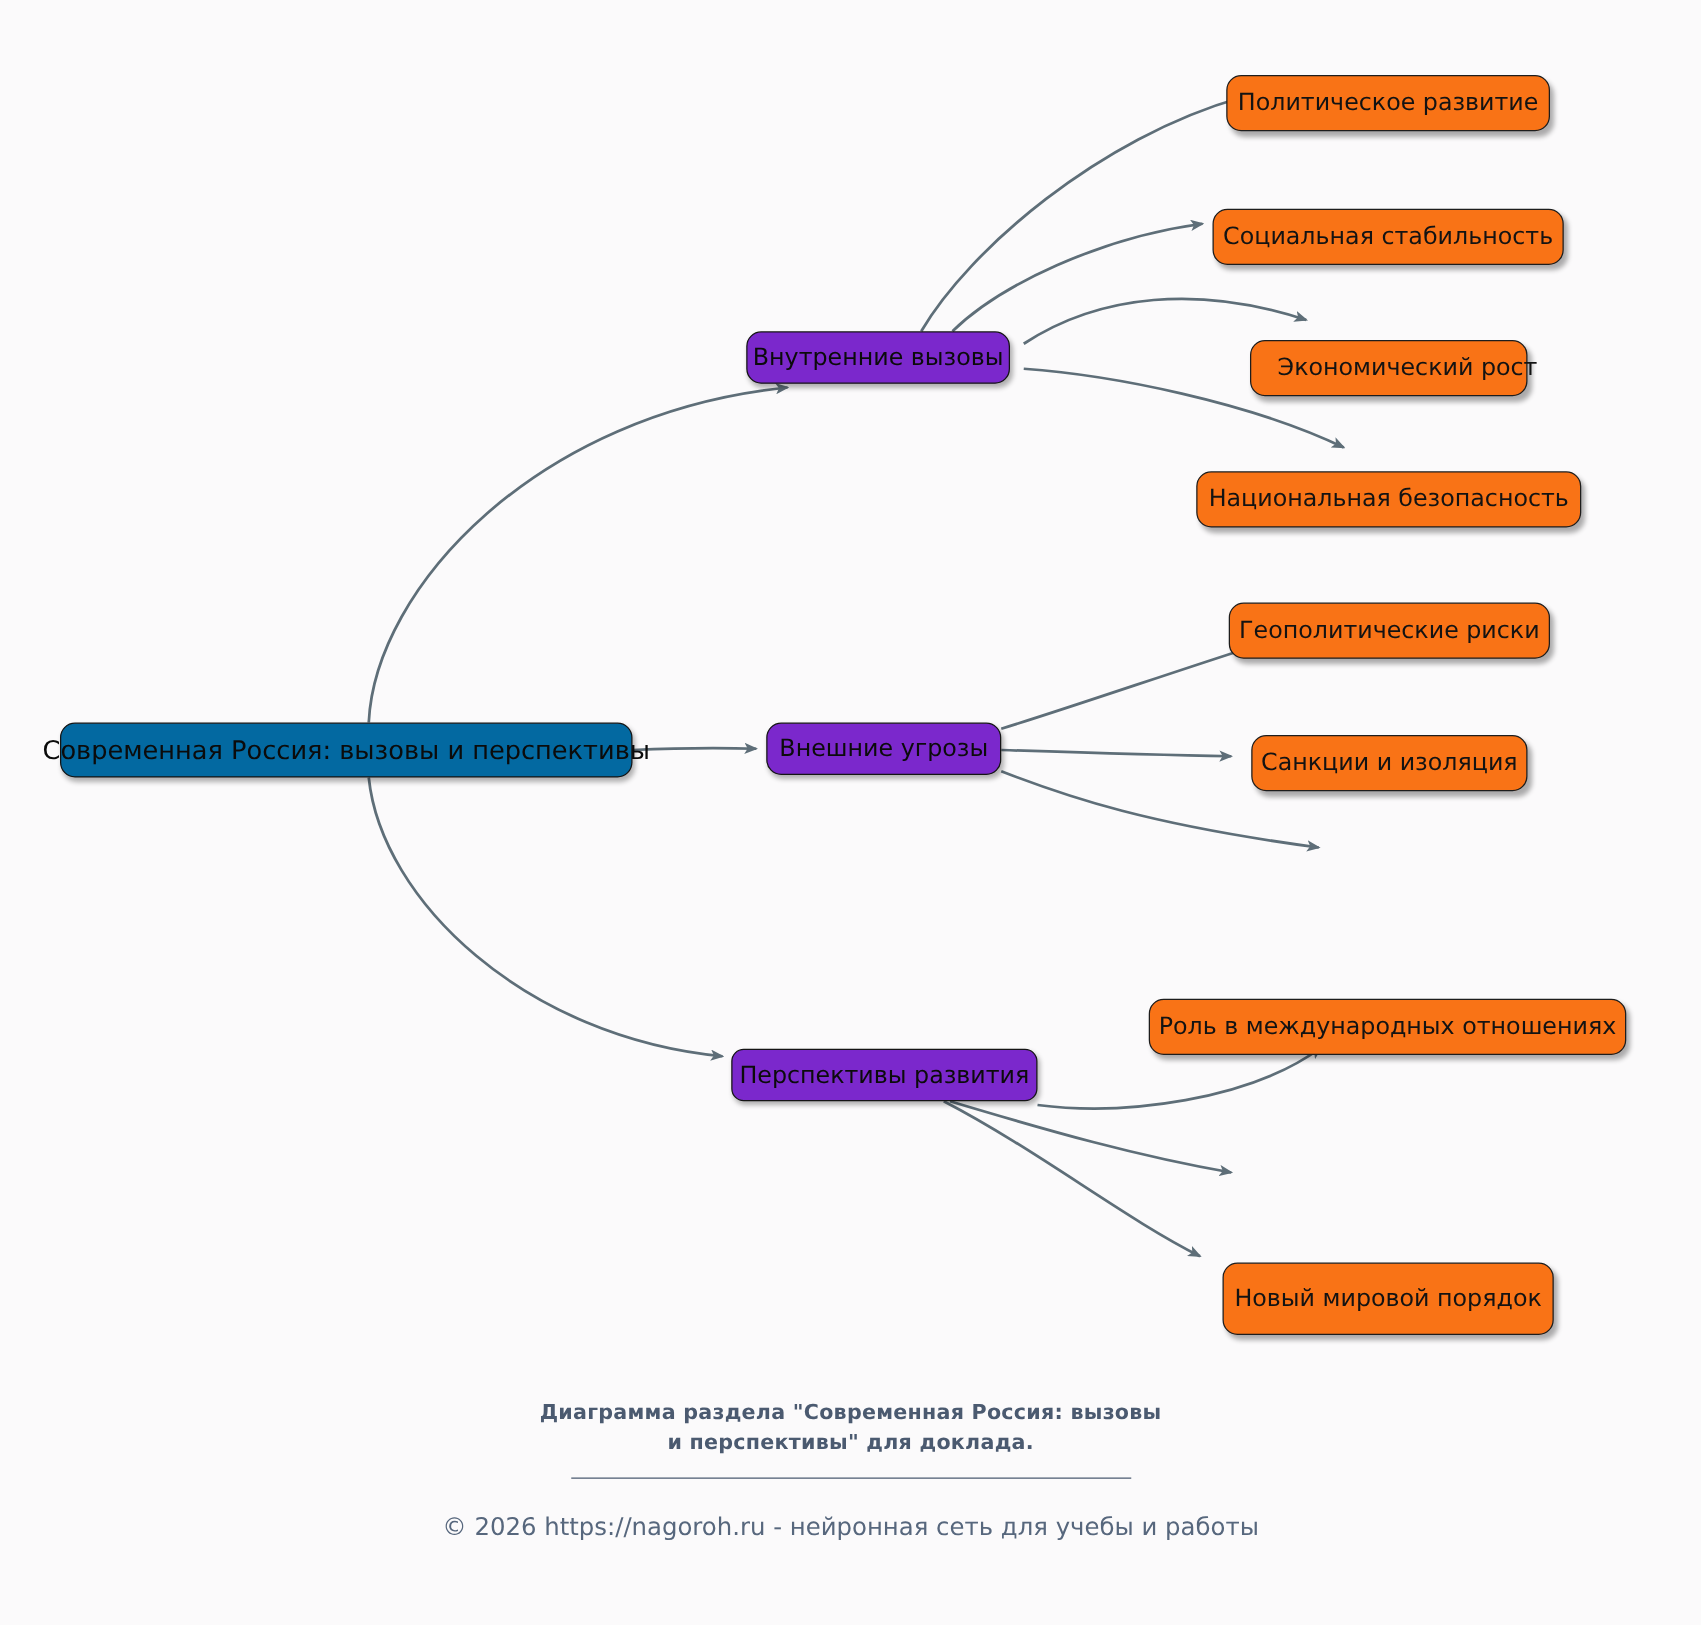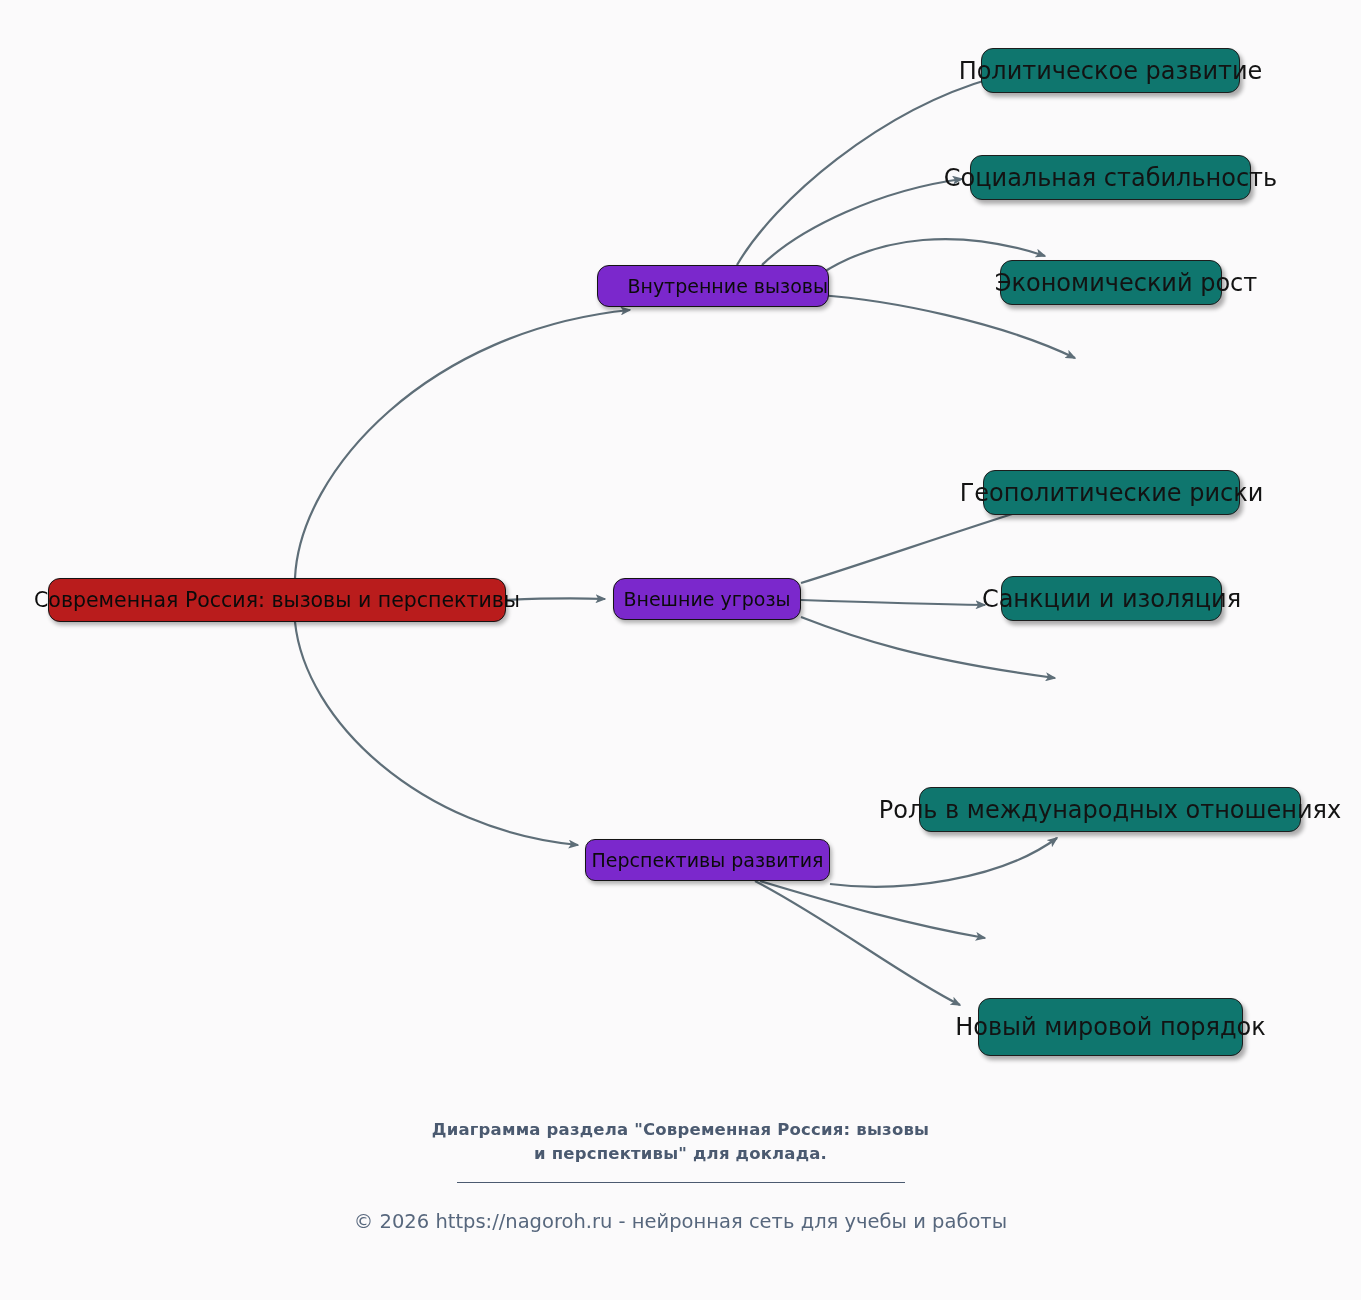--- a/index.html
+++ b/index.html
@@ -45,41 +45,42 @@
     line-height: 1;
   }
 
   .node .node-label {
     display: block;
     text-align: center;
     line-height: 1;
   }
 
   .node-root {
-    background: #b91c1c;
+    background: #0369a1;
     color: #0b0b0b;
     font-size: 20.5px;
     border-color: #141414;
     box-shadow: 2px 3px 4px rgba(0,0,0,0.30);
   }
 
   .node-branch {
     background: #7b28cc;
     color: #0b0b0b;
     font-size: 19px;
     border-color: #141414;
     box-shadow: 2px 3px 4px rgba(0,0,0,0.30);
   }
 
   .node-leaf {
-    background: #0f766e;
+    background: #f97316;
     color: #131313;
-    font-size: 24px;
+    font-size: 19px;
     border-color: #1d1d1d;
     box-shadow: 3px 4px 4px rgba(0,0,0,0.32);
+    margin-top: 12px;
   }
 
   
   #footer {
     position: absolute;
     left: 0;
     top: 1118px;
     width: 1361px;
     text-align: center;
   }
@@ -135,36 +136,39 @@
       <path d="M830,884 C900,893 1000,880 1057,838"></path>
       <path d="M760,881 C840,905 910,925 985,938"></path>
       <path d="M755,881 C830,920 900,975 960,1005"></path>
     </g>
   </svg>
 
   <div class="node node-root" style="left:48px; top:578px; width:458px; height:44px;">
     <span class="node-label">Современная Россия: вызовы и перспективы</span>
   </div>
 
-  <div class="node node-branch" style="left:597px; top:265px; width:232px; height:42px;justify-content:flex-end;">
+  <div class="node node-branch" style="left:597px; top:265px; width:211px; height:42px;">
     <span class="node-label">Внутренние вызовы</span>
   </div>
 
   <div class="node node-leaf" style="left:981px; top:48px; width:259px; height:45px;">
     <span class="node-label">Политическое развитие</span>
   </div>
 
   <div class="node node-leaf" style="left:970px; top:155px; width:281px; height:45px;">
     <span class="node-label">Социальная стабильность</span>
   </div>
 
   <div class="node node-leaf" style="left:1000px; top:260px; width:222px; height:45px;padding-left:30px;">
     <span class="node-label">Экономический рост</span>
   </div>
 
+  <div class="node node-leaf" style="left:957px; top:365px; width:308px; height:45px;">
+    <span class="node-label">Национальная безопасность</span>
+  </div>
 
   <div class="node node-branch" style="left:613px; top:578px; width:188px; height:42px;">
     <span class="node-label">Внешние угрозы</span>
   </div>
 
   <div class="node node-leaf" style="left:983px; top:470px; width:257px; height:45px;">
     <span class="node-label">Геополитические риски</span>
   </div>
 
   <div class="node node-leaf" style="left:1001px; top:576px; width:221px; height:45px;">

